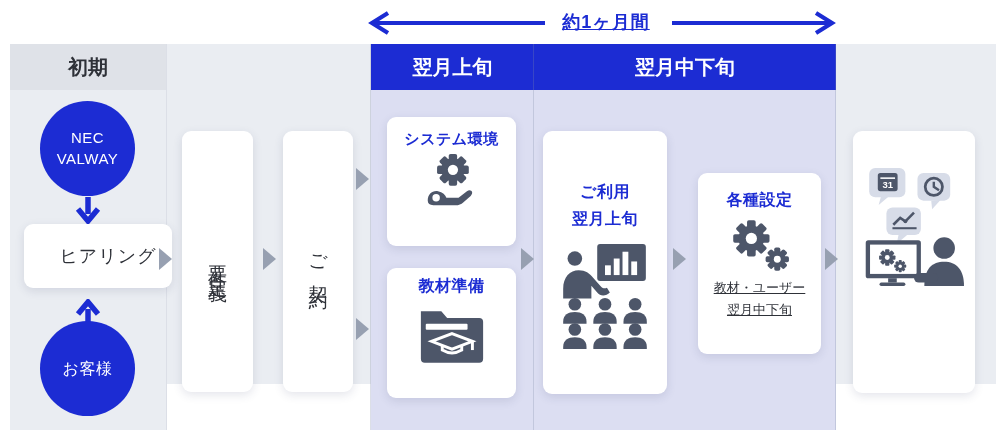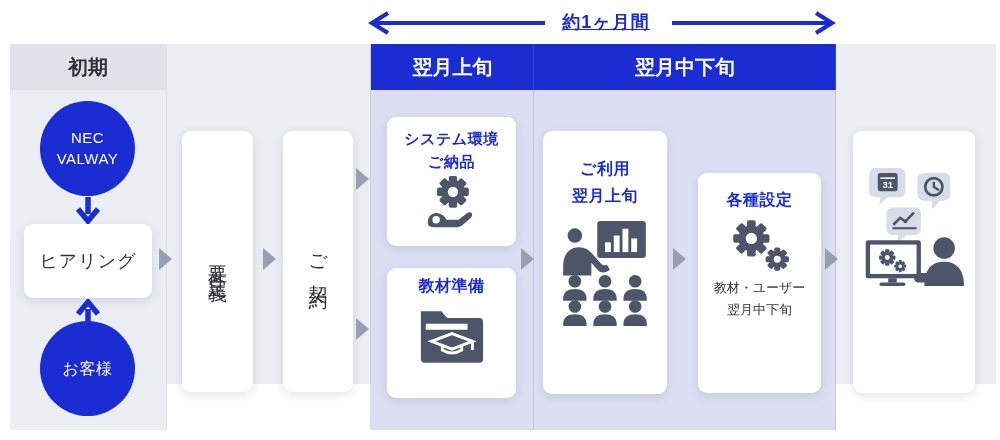--- a/index.html
+++ b/index.html
@@ -24,21 +24,21 @@
     font-size:18px;font-weight:bold;color:var(--brand-blue);letter-spacing:1px;text-decoration:underline;}
   .stroke-blue{stroke:var(--brand-blue);}
   
   .card{position:absolute;background:var(--box-white);border-radius:9px;
     box-shadow:0 3px 10px rgba(45,55,100,0.13);display:flex;flex-direction:column;align-items:center;}
   .card.center{justify-content:center;}
   .vtext{writing-mode:vertical-rl;text-orientation:upright;font-size:19px;letter-spacing:6px;color:var(--text-dark);}
   .blue-title{font-size:15px;font-weight:bold;color:var(--brand-blue);line-height:1.5;text-align:center;letter-spacing:0.5px;}
   .blue-title.lg{font-size:16px;line-height:1.7;}
   .dark-title{font-size:17px;color:var(--text-dark);line-height:1.78;text-align:center;letter-spacing:1.5px;}
-  .note{font-size:13px;color:var(--text-dark);line-height:1.65;text-align:center;}
+  .note{font-size:13px;color:var(--text-dark);line-height:1.65;text-align:center;text-decoration:underline;}
   
   .bubble-circle{position:absolute;width:95px;height:95px;border-radius:50%;background:var(--brand-blue);
     color:#fff;display:flex;flex-direction:column;align-items:center;justify-content:center;
     font-size:15px;font-weight:500;line-height:1.35;letter-spacing:0.5px;text-align:center;}
   .hearing-label{font-size:18px;letter-spacing:1px;}
   
   .flow-tri{position:absolute;width:0;height:0;border-top:11px solid transparent;
     border-bottom:11px solid transparent;border-left:13px solid var(--flow-arrow-gray);}
   .fill-slate{fill:var(--icon-slate);}
   .fill-bubble{fill:var(--bubble-light);}
@@ -87,21 +87,21 @@
   <div class="bubble-circle" style="left:40px;top:101px;">
     <span>NEC</span>
     <span>VALWAY</span>
   </div>
   <svg class="abs" style="left:74px;top:197px;" width="28" height="27" viewBox="0 0 28 27">
     <g fill="none" stroke-width="5.5" class="stroke-blue">
       <path d="M14 0 V17"></path>
         <path d="M4 12 L14 24 L24 12"></path>
     </g>
   </svg>
-  <div class="card center" style="left:24px;top:224px;width:128px;height:74px;">
+  <div class="card center" style="left:24px;top:224px;width:128px;height:64px;padding-left:20px;">
     <span class="hearing-label">ヒアリング</span>
   </div>
   <svg class="abs" style="left:74px;top:299px;" width="28" height="27" viewBox="0 0 28 27">
     <g fill="none" stroke-width="5.5" class="stroke-blue">
       <path d="M14 27 V10"></path>
         <path d="M4 15 L14 3 L24 15"></path>
     </g>
   </svg>
   <div class="bubble-circle" style="left:40px;top:321px;font-size:16px;">
     <span>お客様</span>
@@ -114,21 +114,20 @@
   <div class="flow-tri" style="left:263px;top:248px;"></div>
   <div class="card center" style="left:283px;top:131px;width:70px;height:261px;">
     <span class="vtext">ご契約</span>
   </div>
   <div class="flow-tri" style="left:356px;top:168px;"></div>
   <div class="flow-tri" style="left:356px;top:318px;"></div>
 
   <div class="card" style="left:387px;top:117px;width:129px;height:129px;padding-top:11px;box-sizing:border-box;">
     <div class="blue-title">
       <span style="display:block">システム環境</span>
-      <span style="display:block">ご納品</span>
     </div>
     <svg width="60" height="56" viewBox="0 0 64 60" style="margin-top:2px">
       <g transform="translate(33,18)">
         <g class="fill-slate">
           <rect x="-4.5" y="-17" width="9" height="34" rx="2"></rect>
           <rect x="-4.5" y="-17" width="9" height="34" rx="2" transform="rotate(45)"></rect>
           <rect x="-4.5" y="-17" width="9" height="34" rx="2" transform="rotate(90)"></rect>
           <rect x="-4.5" y="-17" width="9" height="34" rx="2" transform="rotate(135)"></rect>
           <circle r="12.5"></circle>
         </g>
@@ -145,21 +144,21 @@
       <rect x="9" y="18" width="43" height="6" rx="1" fill="#fff"></rect>
       <g stroke="#fff" stroke-width="3" fill="none">
         <path d="M36 28 L57 36 L36 44 L15 36 Z"></path>
         <path d="M26 40 v5 q10 6 20 0 v-5"></path>
         <path d="M57 36 v9"></path>
       </g>
     </svg>
   </div>
   <div class="flow-tri" style="left:521px;top:248px;"></div>
 
-  <div class="card" style="left:543px;top:131px;width:124px;height:263px;padding-top:24px;box-sizing:border-box;">
+  <div class="card" style="left:543px;top:131px;width:124px;height:263px;padding-top:47px;box-sizing:border-box;">
     <div class="blue-title lg">
       <span style="display:block">ご利用</span>
       <span style="display:block">翌月上旬</span>
     </div>
     <svg width="86" height="107" viewBox="0 0 88 110" style="margin-top:10px">
       <rect x="36" y="2" width="50" height="38" rx="3" class="fill-slate"></rect>
       <g fill="#fff">
         <rect x="44" y="24" width="6" height="10"></rect>
           <rect x="53" y="17" width="6" height="17"></rect>
         <rect x="62" y="10" width="6" height="24"></rect>
@@ -177,21 +176,21 @@
         <circle cx="13" cy="90" r="6.5"></circle>
           <path d="M1 110 v-2 c0 -7 5 -10 12 -10 c7 0 12 3 12 10 v2 z"></path>
         <circle cx="44" cy="90" r="6.5"></circle>
           <path d="M32 110 v-2 c0 -7 5 -10 12 -10 c7 0 12 3 12 10 v2 z"></path>
         <circle cx="75" cy="90" r="6.5"></circle>
           <path d="M63 110 v-2 c0 -7 5 -10 12 -10 c7 0 12 3 12 10 v2 z"></path>
       </g>
     </svg>
   </div>
   <div class="flow-tri" style="left:673px;top:248px;"></div>
-  <div class="card" style="left:698px;top:173px;width:123px;height:220px;padding-top:13px;box-sizing:border-box;">
+  <div class="card" style="left:698px;top:173px;width:123px;height:181px;padding-top:13px;box-sizing:border-box;">
     <div class="blue-title lg">各種設定</div>
     <svg width="66" height="57" viewBox="0 0 76 66" style="margin-top:3px">
       <g transform="translate(28,26)">
         <g class="fill-slate">
           <rect x="-5" y="-21" width="10" height="42" rx="2"></rect>
           <rect x="-5" y="-21" width="10" height="42" rx="2" transform="rotate(45)"></rect>
           <rect x="-5" y="-21" width="10" height="42" rx="2" transform="rotate(90)"></rect>
           <rect x="-5" y="-21" width="10" height="42" rx="2" transform="rotate(135)"></rect>
           <circle r="15"></circle>
         </g>

